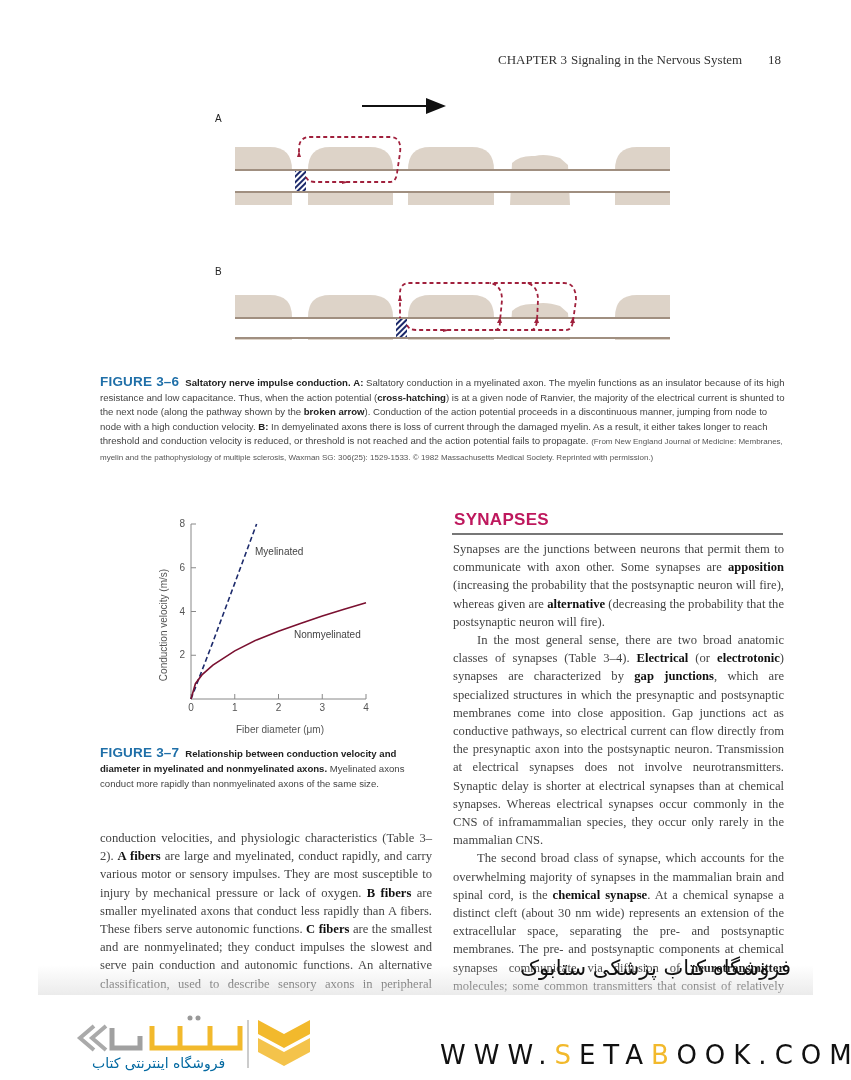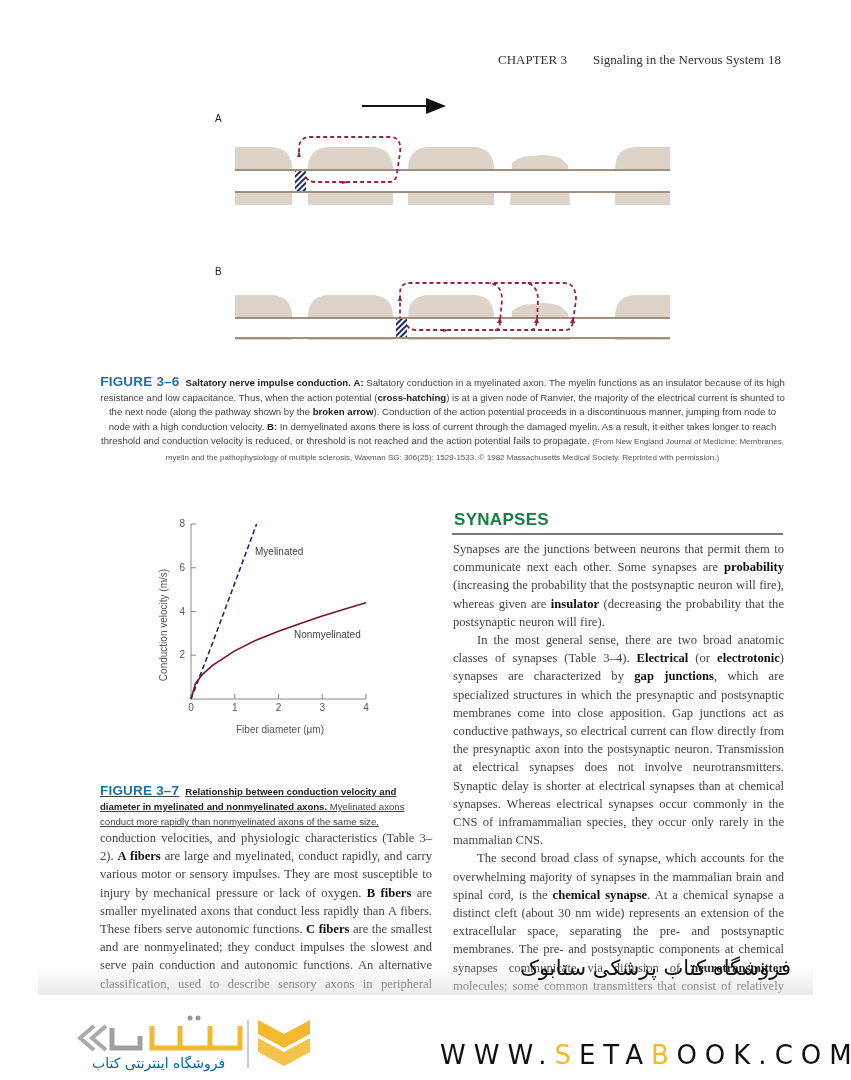--- a/index.html
+++ b/index.html
@@ -1,29 +1,29 @@
 <!DOCTYPE html>
 <html><head>
 <meta charset="utf-8">
 <style>
   html, body { margin:0; padding:0; }
   body { width:851px; height:1080px; background:#ffffff; position:relative; overflow:hidden; font-family:"Liberation Serif", serif; color:#3a3a3a; }
   .abs { position:absolute; }
   .running-head { left:498px; top:52px; font-size:13px; color:#333; white-space:nowrap; }
-  .running-head .sec { margin-left:26px; }
+  .running-head .sec { margin-left:4px; }
   .running-head .pg { position:absolute; left:270px; top:0; }
   .panel-label { font-family:"Liberation Sans", sans-serif; font-size:10px; color:#222; }
   .cap { font-family:"Liberation Sans", sans-serif; font-size:9.6px; line-height:14.6px; color:#444; }
   .cap .fig { color:#1f6fa8; font-weight:bold; font-size:13.5px; margin-right:6px; letter-spacing:0.2px; }
   .cap b { color:#222; }
   .cap .src { font-size:8px; color:#555; }
   .body-text { font-size:12.6px; line-height:18.2px; text-align:justify; color:#444; }
   .body-text b { color:#111; }
   .indent { text-indent:24px; }
-  .sec-head { font-family:"Liberation Sans", sans-serif; font-weight:bold; font-size:17px; color:#15803d; left:454px; top:510px; letter-spacing:0.3px; }
+  .sec-head { font-family:"Liberation Sans", sans-serif; font-weight:bold; font-size:17px; color:#be185d; left:454px; top:510px; letter-spacing:0.3px; }
   .sec-rule { left:452px; top:533px; width:331px; height:2px; background:#777; }
   .fade { left:38px; top:965px; width:775px; height:32px; background:linear-gradient(to bottom, rgba(230,230,230,0), rgba(225,225,225,0.7)); }
   .footer { left:0; top:995px; width:851px; height:85px; background:#fff; }
   .shop-fa { font-family:"DejaVu Sans", sans-serif; font-size:21px; color:#111; right:60px; top:956px; direction:rtl; }
   .shop-url { font-family:"DejaVu Sans", sans-serif; font-size:26px; letter-spacing:8px; color:#111; left:440px; top:1040px; }
   .shop-url .y { color:#f2b92c; }
   .logo-sub { font-family:"DejaVu Sans", sans-serif; font-size:14px; color:#0369a1; left:92px; top:1055px; direction:rtl; }
 </style>
 </head>
 <body>
@@ -82,21 +82,21 @@
     <path d="M373,226 L376,205 Q376,188 364,188 L326,188" fill="none" stroke="#a0203c" stroke-width="1.8" stroke-dasharray="4,3"></path>
     <path d="M243,234 L251,235 L243,237 z" fill="#a0203c"></path>
     <path d="M200,200 L198,206 L202,206 z" fill="#a0203c"></path>
     <path d="M300,222 L297,228 L302,228 z" fill="#a0203c"></path>
     <path d="M337,222 L334,228 L339,228 z" fill="#a0203c"></path>
     <path d="M373,222 L370,228 L375,228 z" fill="#a0203c"></path>
   </g>
   <text x="15" y="180" font-family="Liberation Sans, sans-serif" font-size="10" fill="#222">B</text>
 </svg>
 
-<div class="abs cap" style="left:100px;top:375px;width:685px;text-align:center;">
+<div class="abs cap" style="left:100px;top:375px;width:685px;">
   <span class="fig">FIGURE 3–6</span><b>Saltatory nerve impulse conduction.</b> <b>A:</b><span> Saltatory conduction in a myelinated axon. The myelin functions as an insulator because of its high resistance and low capacitance. Thus, when the action potential (</span><b>cross-hatching</b><span>) is at a given node of Ranvier, the majority of the electrical current is shunted to the next node (along the pathway shown by the </span><b>broken arrow</b><span>). Conduction of the action potential proceeds in a discontinuous manner, jumping from node to node with a high conduction velocity. </span><b>B:</b><span> In demyelinated axons there is loss of current through the damaged myelin. As a result, it either takes longer to reach threshold and conduction velocity is reduced, or threshold is not reached and the action potential fails to propagate. </span><span class="src">(From New England Journal of Medicine: Membranes, myelin and the pathophysiology of multiple sclerosis, Waxman SG: 306(25): 1529-1533. © 1982 Massachusetts Medical Society. Reprinted with permission.)</span>
 </div>
 
 <svg id="chart" class="abs" style="left:150px;top:510px;" width="240" height="230">
   <g id="chart-axes">
       <line x1="41" y1="189" x2="216" y2="189" stroke="#888" stroke-width="1"></line>
       <line x1="41" y1="189" x2="41" y2="14" stroke="#888" stroke-width="1"></line>
       <line x1="41" y1="189" x2="41" y2="184" stroke="#888"></line>
       <text x="41" y="201" text-anchor="middle" font-family="Liberation Sans, sans-serif" font-size="10" fill="#555">0</text>
       <line x1="84.75" y1="189" x2="84.75" y2="184" stroke="#888"></line>
@@ -119,32 +119,32 @@
   <g id="chart-series">
       <path d="M41.0,189.0 L62.9,132.1 L84.8,73.1 L106.6,14.0" fill="none" stroke="#1c2a6b" stroke-width="1.6" stroke-dasharray="5,3"></path>
       <path d="M41.0,189.0 L45.4,173.7 L51.9,164.9 L62.9,155.1 L84.8,140.9 L106.6,129.9 L128.5,121.2 L150.4,113.5 L172.3,105.9 L194.1,99.3 L216.0,92.7" fill="none" stroke="#7a1030" stroke-width="1.6"></path>
     </g>
   <text id="xlabel" x="130" y="223" text-anchor="middle" font-family="Liberation Sans, sans-serif" font-size="10" fill="#555">Fiber diameter (μm)</text>
   <text id="ylabel" transform="translate(17,115) rotate(-90)" text-anchor="middle" font-family="Liberation Sans, sans-serif" font-size="10" fill="#555">Conduction velocity (m/s)</text>
   <text x="105" y="45" font-family="Liberation Sans, sans-serif" font-size="10" fill="#444">Myelinated</text>
   <text x="144" y="128" font-family="Liberation Sans, sans-serif" font-size="10" fill="#444">Nonmyelinated</text>
 </svg>
 
-<div class="abs cap" style="left:100px;top:783px;width:335px;line-height:15px;text-decoration:underline;">
+<div class="abs cap" style="left:100px;top:745px;width:335px;line-height:15px;">
   <span class="fig">FIGURE 3–7</span><b>Relationship between conduction velocity and diameter in myelinated and nonmyelinated axons.</b><span> Myelinated axons conduct more rapidly than nonmyelinated axons of the same size.</span>
 </div>
 
 <div class="abs body-text" style="left:100px;top:829px;width:332px;">
   <span>conduction velocities, and physiologic characteristics (Table 3–2). </span><b>A fibers</b><span> are large and myelinated, conduct rapidly, and carry various motor or sensory impulses. They are most susceptible to injury by mechanical pressure or lack of oxygen. </span><b>B fibers</b><span> are smaller myelinated axons that conduct less rapidly than A fibers. These fibers serve autonomic functions. </span><b>C fibers</b><span> are the smallest and are nonmyelinated; they conduct impulses the slowest and serve pain conduction and autonomic functions. An alternative classification, used to describe sensory axons in peripheral nerves,</span>
 </div>
 
 <div class="abs sec-head">SYNAPSES</div>
 <div class="abs sec-rule"></div>
 <div class="abs body-text" style="left:453px;top:540px;width:331px;">
-  <div><span>Synapses are the junctions between neurons that permit them to communicate next each other. Some synapses are </span><b>probability</b><span> (increasing the probability that the postsynaptic neuron will fire), whereas given are </span><b>insulator</b><span> (decreasing the probability that the postsynaptic neuron will fire).</span></div>
+  <div><span>Synapses are the junctions between neurons that permit them to communicate with axon other. Some synapses are </span><b>apposition</b><span> (increasing the probability that the postsynaptic neuron will fire), whereas given are </span><b>alternative</b><span> (decreasing the probability that the postsynaptic neuron will fire).</span></div>
   <div class="indent"><span>In the most general sense, there are two broad anatomic classes of synapses (Table 3–4). </span><b>Electrical</b><span> (or </span><b>electrotonic</b><span>) synapses are characterized by </span><b>gap junctions</b><span>, which are specialized structures in which the presynaptic and postsynaptic membranes come into close apposition. Gap junctions act as conductive pathways, so electrical current can flow directly from the presynaptic axon into the postsynaptic neuron. Transmission at electrical synapses does not involve neurotransmitters. Synaptic delay is shorter at electrical synapses than at chemical synapses. Whereas electrical synapses occur commonly in the CNS of inframammalian species, they occur only rarely in the mammalian CNS.</span></div>
   <div class="indent"><span>The second broad class of synapse, which accounts for the overwhelming majority of synapses in the mammalian brain and spinal cord, is the </span><b>chemical synapse</b><span>. At a chemical synapse a distinct cleft (about 30 nm wide) represents an extension of the extracellular space, separating the pre- and postsynaptic membranes. The pre- and postsynaptic components at chemical synapses communicate via diffusion of </span><b>neurotransmitter</b><span> molecules; some common transmitters that consist of relatively small molecules are listed with their main areas of concentration in the nervous system in Table 3–5. As a result of depolarization of the</span></div>
 </div>
 
 <div class="abs fade"></div>
 <div class="abs footer"></div>
 
 <svg class="abs" style="left:60px;top:1012px;" width="250" height="62">
   <g>
     <path d="M198,8 L224,22 L250,8 L250,22 L224,36 L198,22 Z" fill="#f2b92c"></path>

